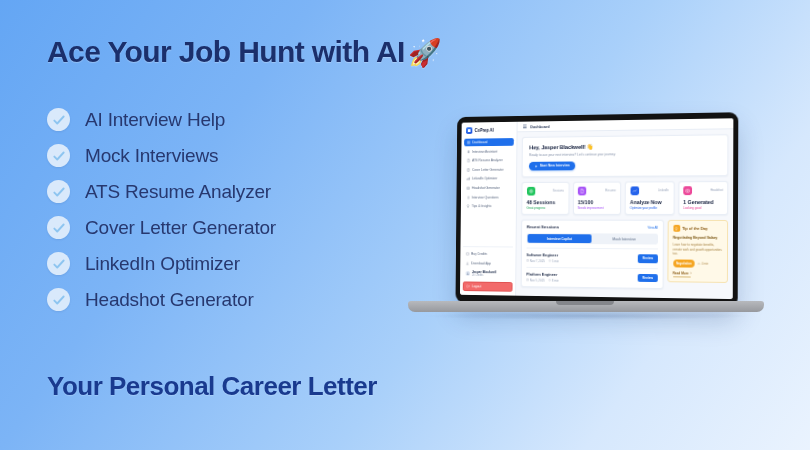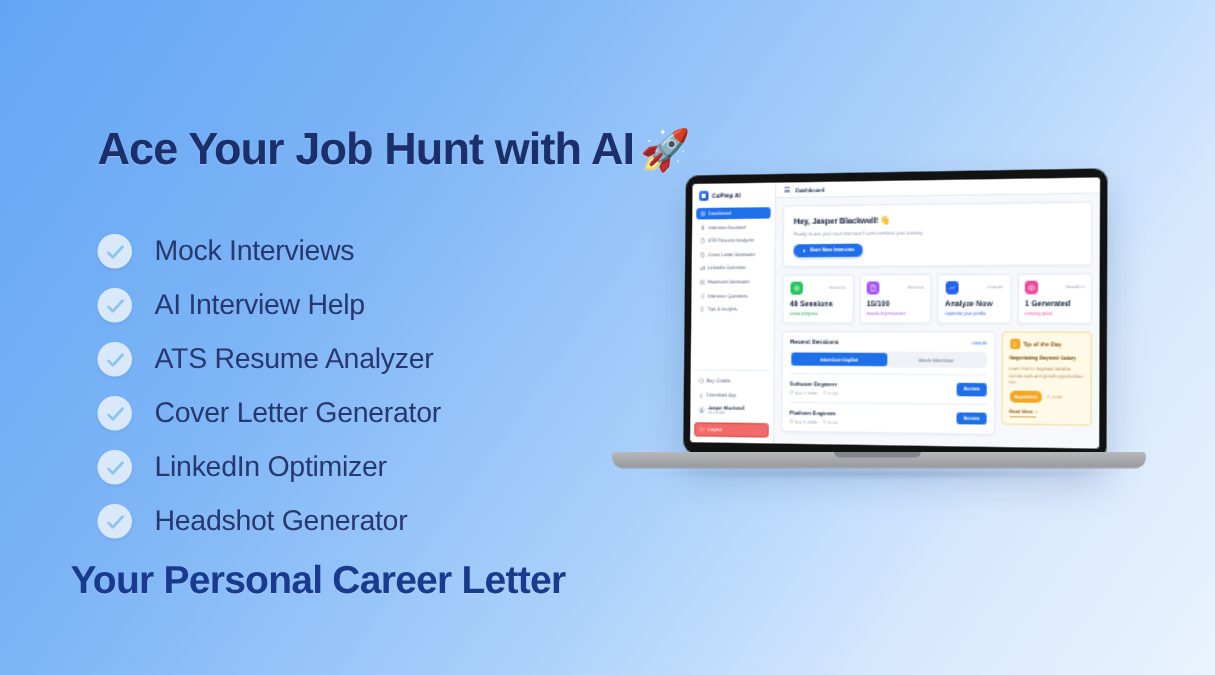--- a/index.html
+++ b/index.html
@@ -4,21 +4,21 @@
 <style>
   * { box-sizing: border-box; margin: 0; padding: 0; }
   html, body { width: 810px; height: 450px; overflow: hidden; }
   body {
     font-family: "Liberation Sans", sans-serif;
     background: linear-gradient(125deg, #64a6f4 0%, #7cb4f6 28%, #a9d0fa 58%, #d6e8fd 80%, #eaf3fe 100%);
     position: relative;
   }
 
   
-  .left-col { position: absolute; left: 65px; top: 34px; width: 400px; margin-top: 48px; }
+  .left-col { position: absolute; left: 47px; top: 34px; width: 400px; }
 
   .headline {
     font-size: 30px; font-weight: 700; letter-spacing: -0.6px;
     color: #1b2f6b; white-space: nowrap; line-height: 1.2;
     text-shadow: 0 1px 1px rgba(255,255,255,.25);
   }
   .headline .rocket { font-size: 27px; margin-left: 4px; }
 
   .feature-list { margin-top: 38px; display: flex; flex-direction: column; gap: 13px; }
   .feature-item { display: flex; align-items: center; gap: 15px; }
@@ -219,29 +219,29 @@
     <span>Ace Your Job Hunt with AI</span><span class="rocket">🚀</span>
   </div>
 
   <div class="feature-list">
     <div class="feature-item">
       <span class="check-circle">
         <svg viewBox="0 0 24 24" fill="none" stroke="#8ec5f0" stroke-width="3.2" stroke-linecap="round" stroke-linejoin="round">
             <polyline points="4,13 9,18 20,6"></polyline>
           </svg>
       </span>
-      <span class="feature-label">Mock Interviews</span>
+      <span class="feature-label">AI Interview Help</span>
     </div>
     <div class="feature-item">
       <span class="check-circle">
         <svg viewBox="0 0 24 24" fill="none" stroke="#8ec5f0" stroke-width="3.2" stroke-linecap="round" stroke-linejoin="round">
             <polyline points="4,13 9,18 20,6"></polyline>
           </svg>
       </span>
-      <span class="feature-label">AI Interview Help</span>
+      <span class="feature-label">Mock Interviews</span>
     </div>
     <div class="feature-item">
       <span class="check-circle">
         <svg viewBox="0 0 24 24" fill="none" stroke="#8ec5f0" stroke-width="3.2" stroke-linecap="round" stroke-linejoin="round">
             <polyline points="4,13 9,18 20,6"></polyline>
           </svg>
       </span>
       <span class="feature-label">ATS Resume Analyzer</span>
     </div>
     <div class="feature-item">

